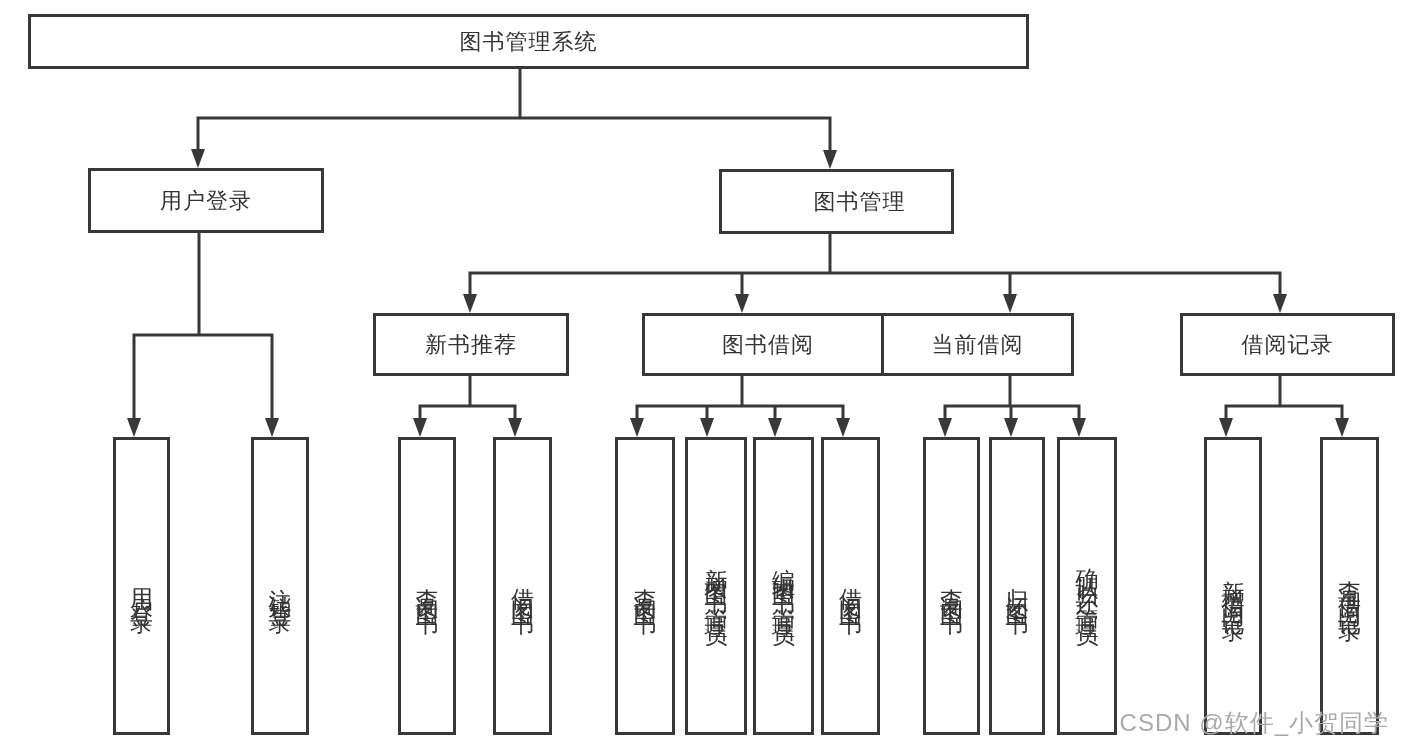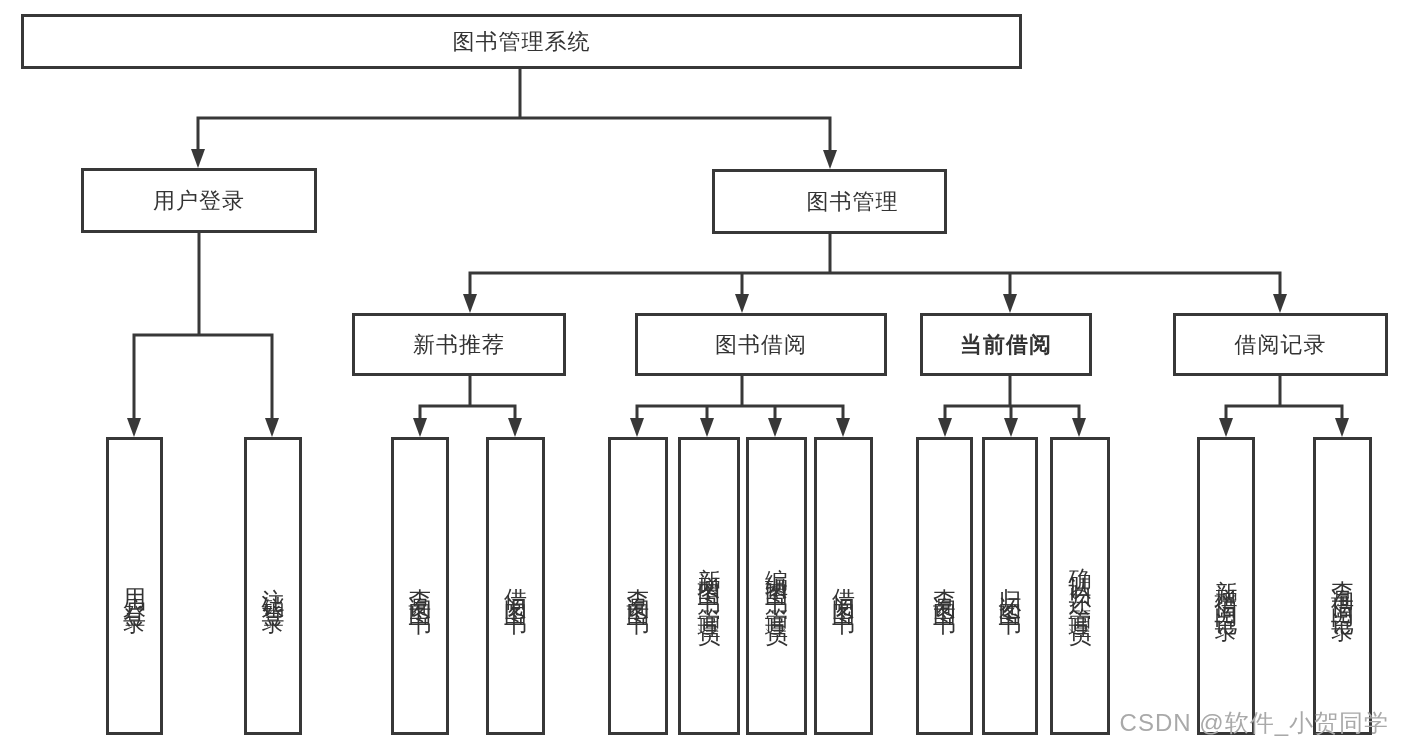--- a/index.html
+++ b/index.html
@@ -17,20 +17,21 @@
   .node {
     position:absolute;
     box-sizing:border-box;
     background:#ffffff;
     border:3px solid #383838;
     color:#333333;
     display:flex;
     align-items:center;
     justify-content:center;
     z-index:2;
+    margin-left:7px;
   }
   .hbox {
     font-size:22px;
     letter-spacing:1px;
     white-space:nowrap;
   }
   .vbox {
     writing-mode:vertical-rl;
     text-orientation:mixed;
     font-size:23px;
@@ -91,23 +92,23 @@
       <polygon points="1219,418 1233,418 1226,437"></polygon>
       <polygon points="1335,418 1349,418 1342,437"></polygon>
     </g>
   </svg>
 
   <div class="node hbox" style="left:21px; top:14px; width:1001px; height:55px;">图书管理系统</div>
 
   <div class="node hbox" style="left:81px; top:168px; width:236px; height:65px;">用户登录</div>
   <div class="node hbox" style="left:712px; top:169px; width:235px; height:65px;padding-left:46px;">图书管理</div>
 
-  <div class="node hbox" style="left:352px; top:313px; width:214px; height:63px;text-align:right;">新书推荐</div>
+  <div class="node hbox" style="left:366px; top:313px; width:196px; height:63px;text-align:right;">新书推荐</div>
   <div class="node hbox" style="left:635px; top:313px; width:252px; height:63px;">图书借阅</div>
-  <div class="node hbox" style="left:920px; top:313px; width:172px; height:63px;font-weight:bold;">当前借阅</div>
+  <div class="node hbox" style="left:874px; top:313px; width:193px; height:63px;">当前借阅</div>
   <div class="node hbox" style="left:1173px; top:313px; width:215px; height:63px;">借阅记录</div>
 
   <div class="node vbox" style="left:106px; top:437px; width:57px; height:298px;">用户登录</div>
   <div class="node vbox" style="left:244px; top:437px; width:58px; height:298px;">注销登录</div>
 
   <div class="node vbox" style="left:391px; top:437px; width:58px; height:298px;">查询图书</div>
   <div class="node vbox" style="left:486px; top:437px; width:59px; height:298px;">借阅图书</div>
 
   <div class="node vbox" style="left:608px; top:437px; width:60px; height:298px;">查询图书</div>
   <div class="node vbox" style="left:678px; top:437px; width:62px; height:298px;">新增图书（管理员）</div>

